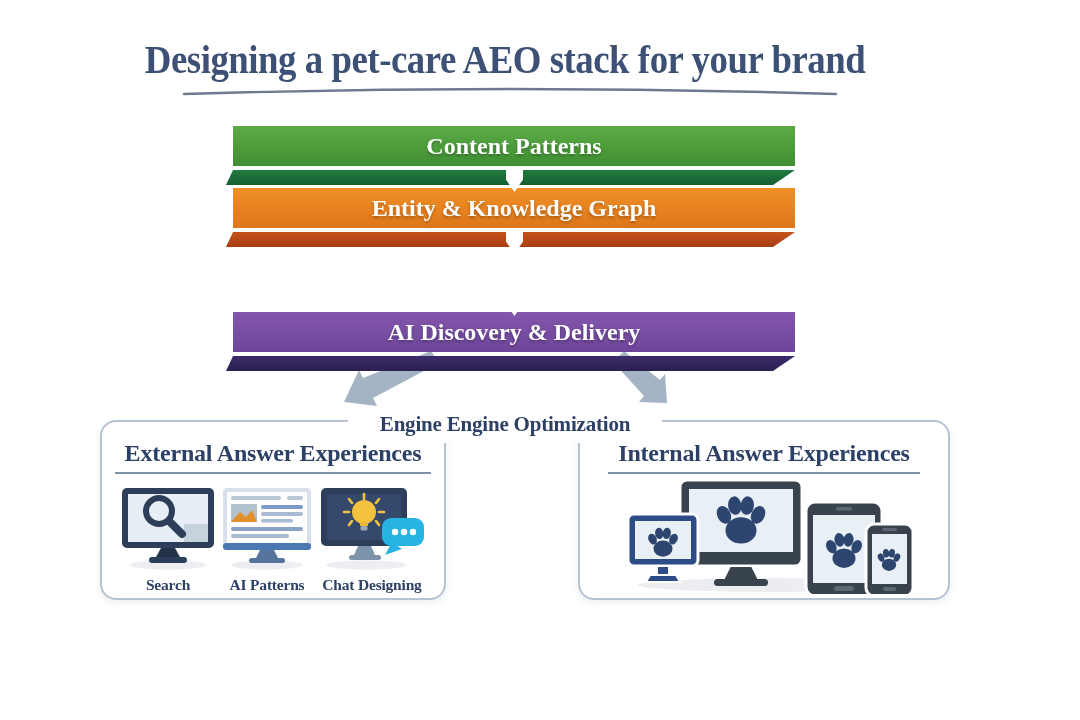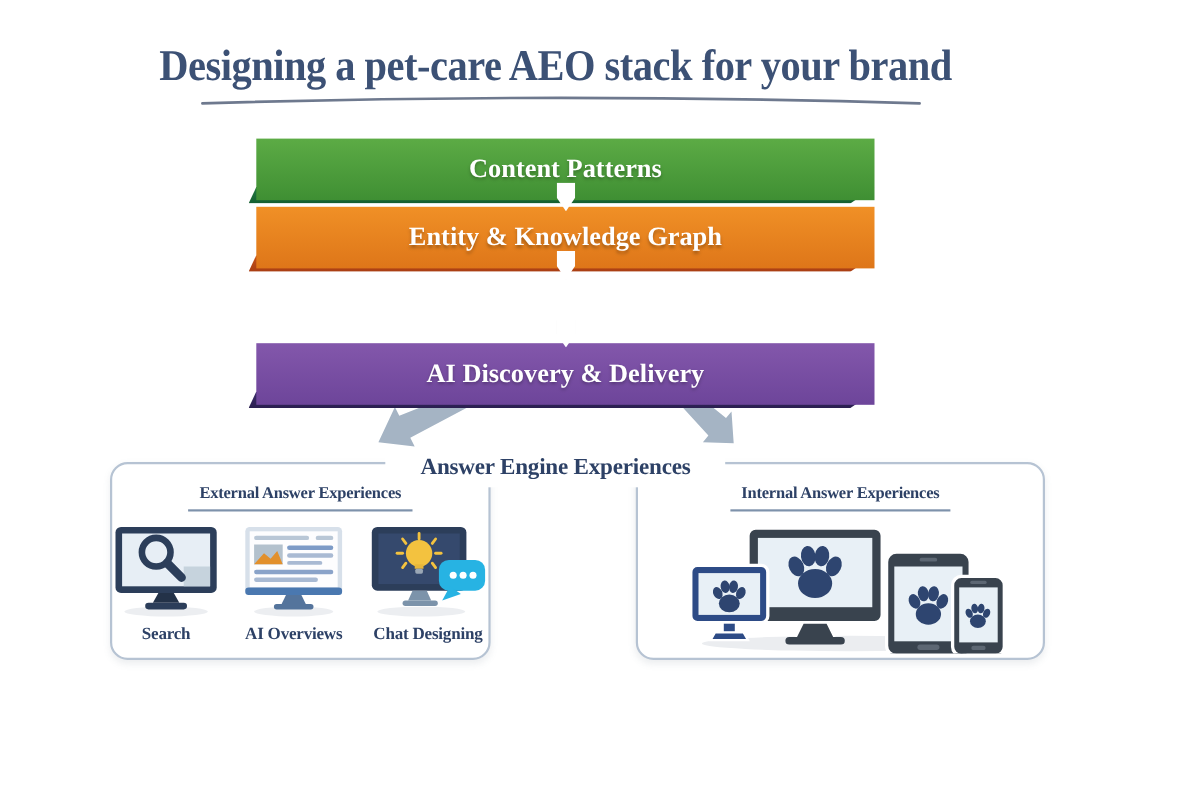--- a/index.html
+++ b/index.html
@@ -10,21 +10,21 @@
   
   .page-title{
     position:absolute;top:36px;left:505px;transform:translateX(-50%) scaleX(.92);
     font-size:40px;font-weight:700;color:#3c5175;white-space:nowrap;letter-spacing:-.5px;
   }
   .title-underline{position:absolute;left:180px;top:84px;}
   
   .stack{position:absolute;left:233px;top:126px;width:562px;height:250px;}
   .bar{position:absolute;left:0;width:562px;height:60px;}
   .bar-main{
-    position:relative;z-index:2;height:56px;display:flex;align-items:center;justify-content:center;
+    position:relative;z-index:2;height:40px;display:flex;align-items:center;justify-content:center;
     color:#fff;font-size:24px;font-weight:700;text-shadow:0 2px 3px rgba(0,0,0,.28);
   }
   .bar-fold{
     position:absolute;z-index:1;top:44px;left:-7px;width:calc(100% + 7px);height:15px;
     clip-path:polygon(7px 0,100% 0,calc(100% - 22px) 100%,0 100%);
   }
   .bar-0 .bar-main{background:linear-gradient(180deg,#5cab45,#3f8f33);}
   .bar-0 .bar-fold{background:linear-gradient(180deg,#22793f,#155f31);}
   .bar-1 .bar-main{background:linear-gradient(180deg,#f09026,#de7619);}
   .bar-1 .bar-fold{background:linear-gradient(180deg,#c4531a,#a93e13);}
@@ -47,24 +47,24 @@
   }
   
   .panel{
     position:absolute;top:420px;height:180px;background:#fff;border:2px solid #b6c3d3;
     border-radius:16px;box-shadow:0 3px 7px rgba(120,132,152,.14);box-sizing:border-box;
   }
   .panel-left{left:100px;width:346px;}
   .panel-right{left:578px;width:372px;}
   .panel-heading{margin-top:18px;text-align:center;}
   .panel-heading span{
-    display:inline-block;font-size:15px;font-weight:700;color:#2d4166;
+    display:inline-block;font-size:24px;font-weight:700;color:#2d4166;
     border-bottom:2px solid #7e92ab;padding:0 10px 5px;letter-spacing:-.2px;text-align:right;
   }
-  .icons-row{display:flex;justify-content:center;align-items:flex-end;gap:17px;margin-top:12px;}
+  .icons-row{display:flex;justify-content:center;align-items:flex-end;gap:0;margin-top:12px;}
   .icon-item{text-align:center;}
   .icon-label{font-size:15.5px;font-weight:700;color:#2d4166;margin-top:2px;letter-spacing:-.2px;}
   .devices-wrap{position:absolute;left:38px;top:44px;}
 </style>
 </head>
 <body>
 
 <div class="canvas">
 
   <div class="page-title">Designing a pet-care AEO stack for your brand</div>
@@ -88,21 +88,21 @@
     <div class="down-arrow" style="top:40px"></div>
     <div class="down-arrow" style="top:102px"></div>
     <div class="down-arrow" style="top:164px"></div>
   </div>
 
   <svg class="diverge" width="420" height="62" viewBox="0 0 420 62">
     <polygon points="131,1 63,28 59,20 44,52 77,56 73,48 139,13" fill="#a5b4c4"></polygon>
     <polygon points="313,12 344,46 339,52 367,53 365,24 360,30 324,1" fill="#a5b4c4"></polygon>
   </svg>
 
-  <div class="aeo-label">Answer Engine Experiences</div>
+  <div class="aeo-label">Engine Engine Optimization</div>
 
   <div class="panel panel-left">
     <div class="panel-heading">
       <span>External Answer Experiences</span>
     </div>
     <div class="icons-row">
 
       <div class="icon-item">
         <svg width="100" height="84" viewBox="0 0 100 84">
           <ellipse cx="50" cy="79" rx="38" ry="4.5" fill="#eceef1"></ellipse>
@@ -129,21 +129,21 @@
           <rect x="43" y="19" width="42" height="4" rx="2" fill="#7d9bc7"></rect>
           <rect x="43" y="26" width="42" height="4" rx="2" fill="#a9bad3"></rect>
           <rect x="43" y="33" width="32" height="3.5" rx="1.75" fill="#a9bad3"></rect>
           <rect x="13" y="41" width="72" height="4" rx="2" fill="#8aa3c9"></rect>
           <rect x="13" y="48" width="58" height="4" rx="2" fill="#a9bad3"></rect>
           <rect x="13" y="55" width="44" height="0" fill="#a9bad3"></rect>
           <rect x="5" y="57" width="88" height="7" rx="3" fill="#4a78b0"></rect>
           <path d="M42,64 h14 l4,8 h-22 z" fill="#54749c"></path>
           <rect x="31" y="72" width="36" height="5" rx="2.5" fill="#54749c"></rect>
         </svg>
-        <div class="icon-label">AI Overviews</div>
+        <div class="icon-label">AI Patterns</div>
       </div>
 
       <div class="icon-item">
         <svg width="112" height="84" viewBox="0 0 112 84">
           <ellipse cx="50" cy="79" rx="40" ry="4.5" fill="#eceef1"></ellipse>
           <rect x="5" y="2" width="86" height="58" rx="5" fill="#2c3e5a"></rect>
           <rect x="11" y="8" width="74" height="46" fill="#35496d"></rect>
           <g stroke="#f3c23f" stroke-width="2.6" stroke-linecap="round">
             <line x1="48" y1="8" x2="48" y2="13"></line>
             <line x1="33" y1="13" x2="36" y2="17"></line>

